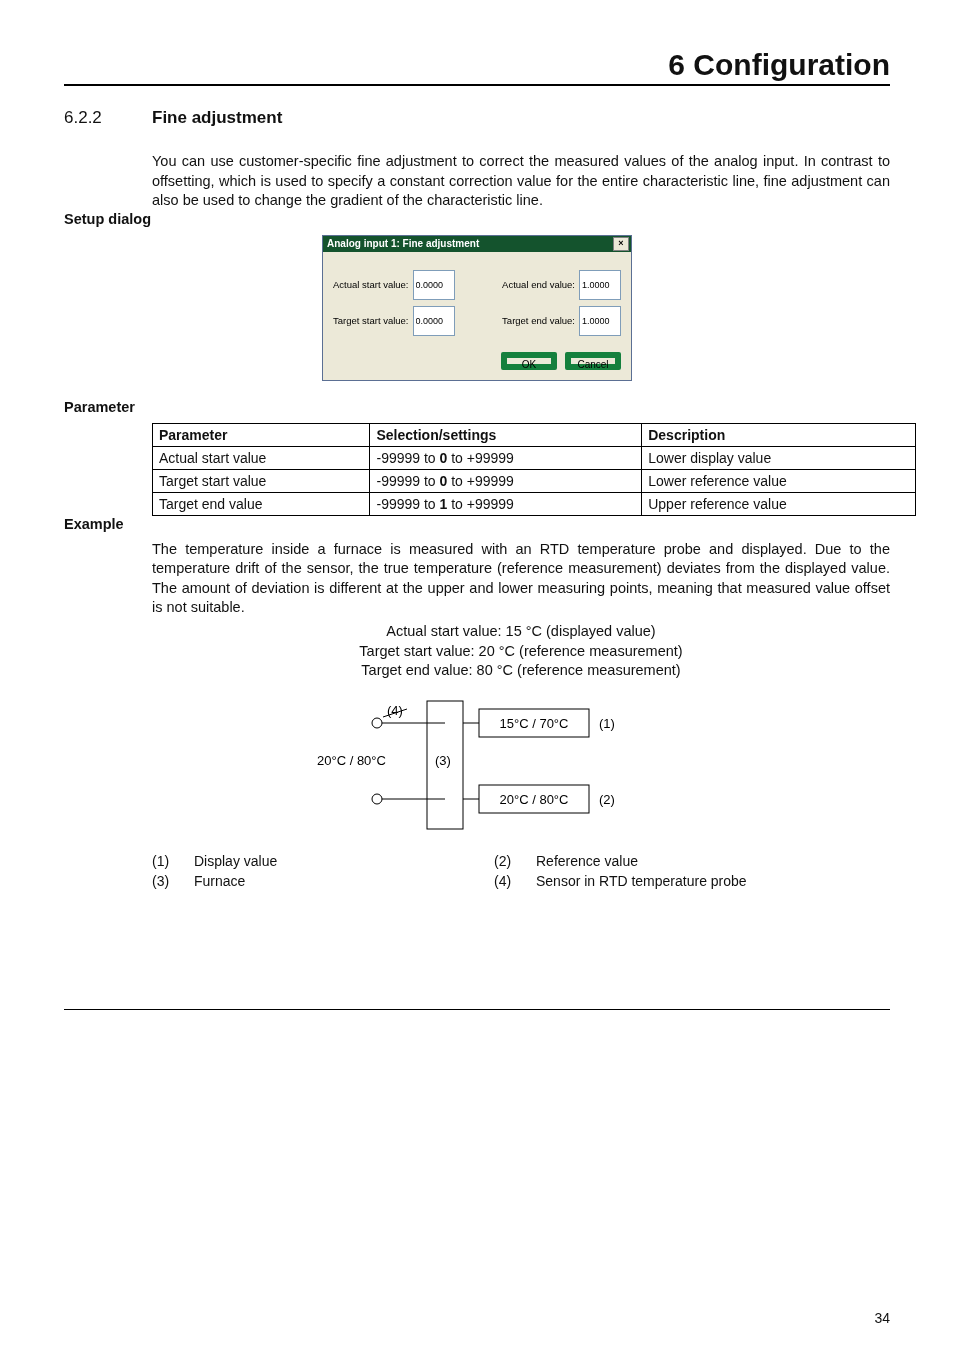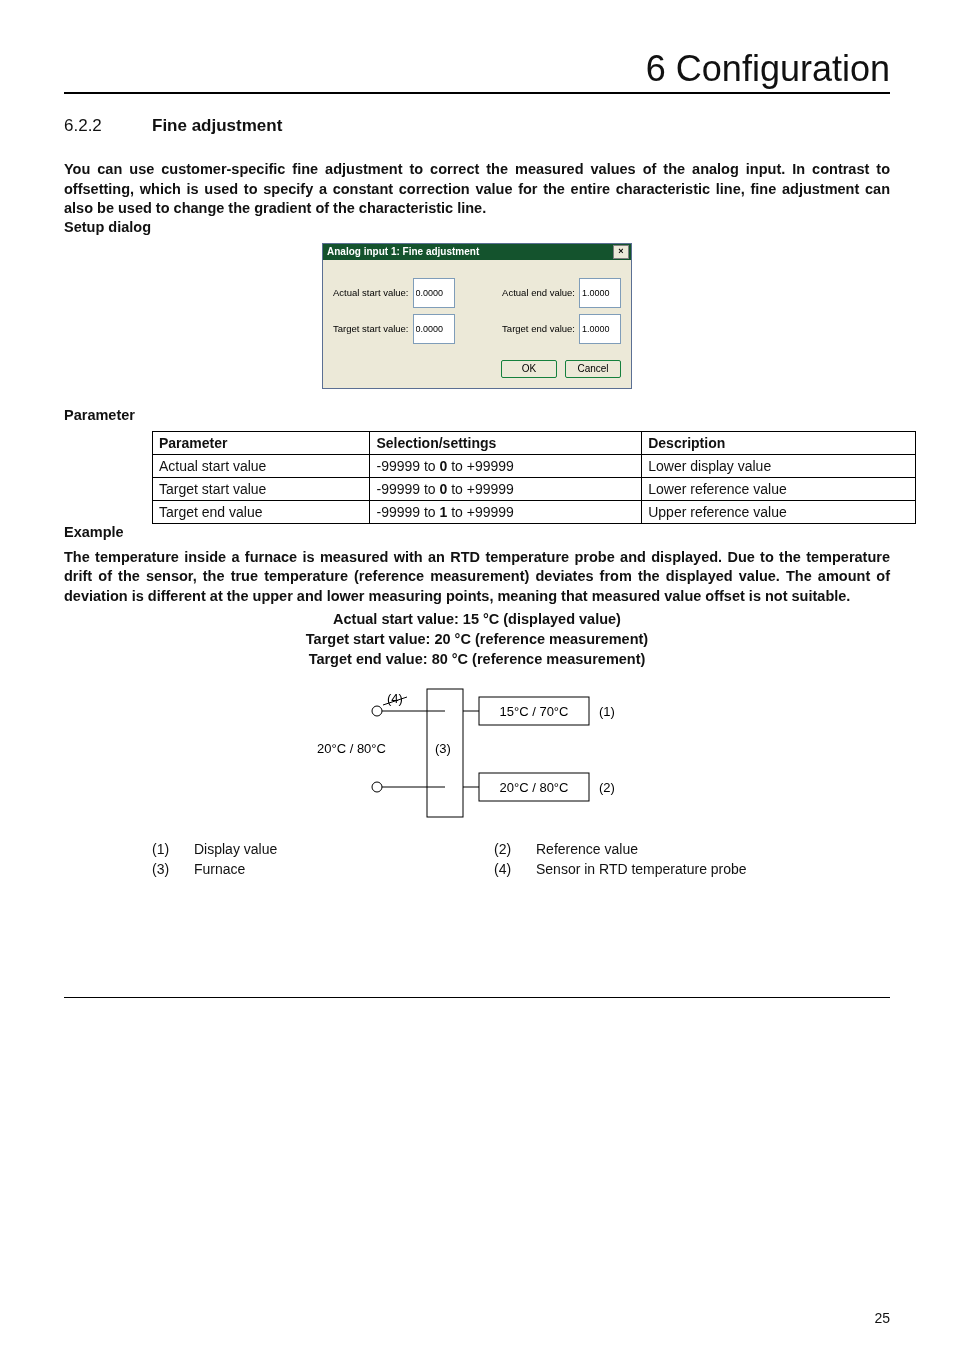--- a/index.html
+++ b/index.html
@@ -6,45 +6,45 @@
     font-family: Arial, Helvetica, sans-serif;
     font-size: 14.5px;
     color: #111;
     background: #fff;
     margin: 0;
     padding: 48px 64px 40px 64px;
     width: 954px;
     box-sizing: border-box;
   }
   .chapter-title {
-    font-size: 36px;
-    font-weight: normal;
+    font-size: 30px;
+    font-weight: bold;
     text-align: right;
     padding-bottom: 2px;
     border-bottom: 2px solid #000;
     margin-bottom: 22px;
   }
   .section-row {
     display: flex;
     gap: 16px;
     margin-bottom: 24px;
   }
   .section-num {
     font-size: 17px;
     font-weight: normal;
     min-width: 72px;
   }
   .section-title {
     font-size: 17px;
     font-weight: bold;
   }
   .indent-block {
+    margin-left: 88px;
     text-align: justify;
     line-height: 1.35;
-    font-weight: bold;
   }
   .subhead {
     font-weight: bold;
     margin-bottom: 8px;
   }
 
   
   .dialog-wrap { display:flex; justify-content:center; margin-bottom:18px; }
   .dialog {
     width: 308px;
@@ -90,21 +90,21 @@
     box-sizing: border-box;
   }
   .dialog-footer {
     display:flex; justify-content:flex-end; gap:8px;
     padding: 6px 10px 10px 10px;
   }
   .dialog-footer button {
     width: 56px; height: 18px;
     font-size: 10px;
     background:#ece9d8;
-    border:1px solid #15803d;
+    border:6px solid #15803d;
     border-radius: 2px;
   }
 
   
   table.param {
     border-collapse: collapse;
     margin-left: 88px;
     width: 764px;
     font-size: 14px;
   }
@@ -264,13 +264,13 @@
   </div>
   <div class="legend-row">
     <div class="legend-cell-num">(3)</div>
     <div class="legend-cell-text">Furnace</div>
     <div class="legend-cell-num">(4)</div>
     <div class="legend-cell-text">Sensor in RTD temperature probe</div>
   </div>
 </div>
 
 <div class="footer-line"></div>
-<div class="page-num">25</div>
+<div class="page-num">34</div>
 
 </body></html>

